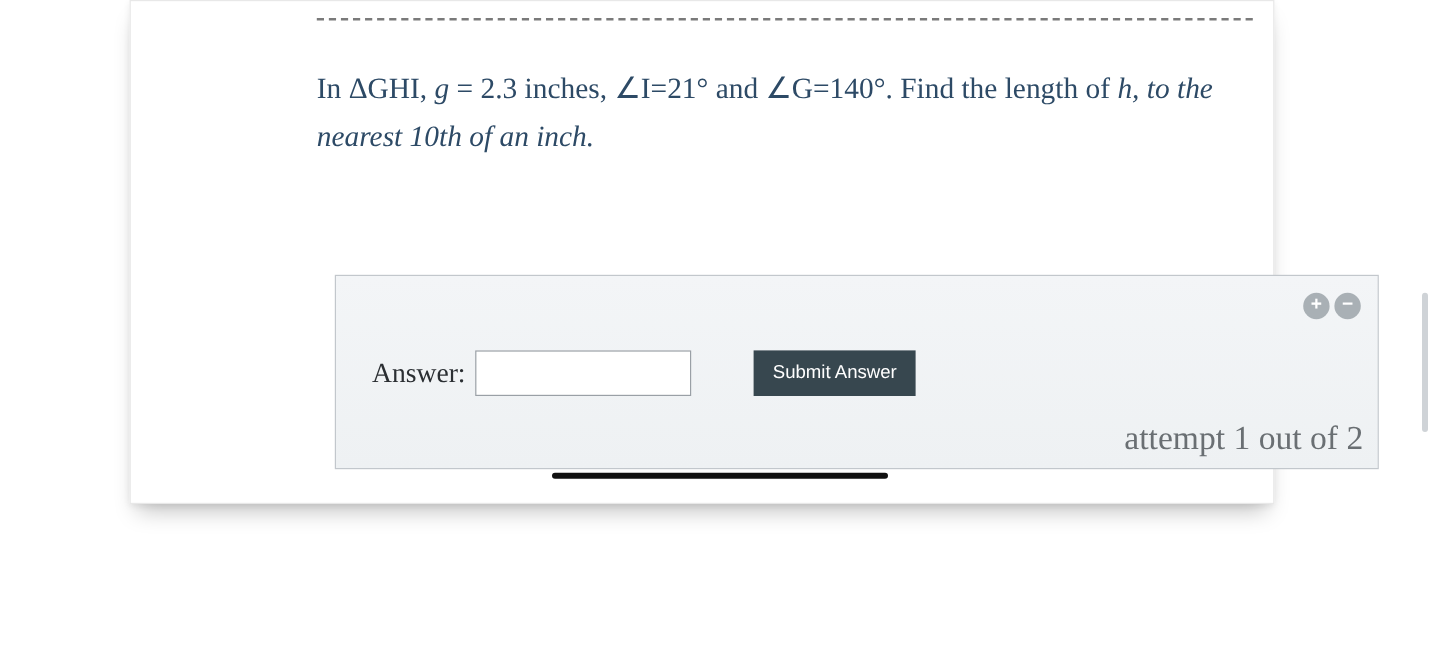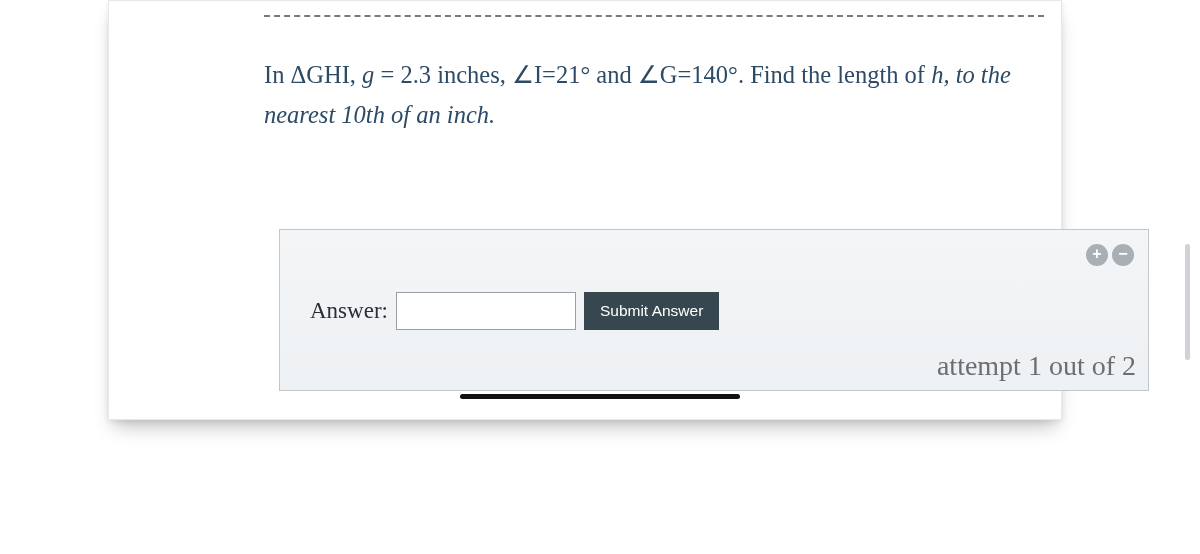--- a/index.html
+++ b/index.html
@@ -92,20 +92,21 @@
     height: 38px;
     padding: 0 16px;
     background: #37474f;
     color: #fff;
     border: none;
     font-size: 15.5px;
     font-family: Arial, Helvetica, sans-serif;
     cursor: pointer;
     display: flex;
     align-items: center;
+    margin-left: 44px;
   }
   .attempt {
     position: absolute;
     right: 12px;
     bottom: 8px;
     font-size: 28px;
     color: #6a6f73;
     font-family: Georgia, serif;
   }
   .home-indicator {

